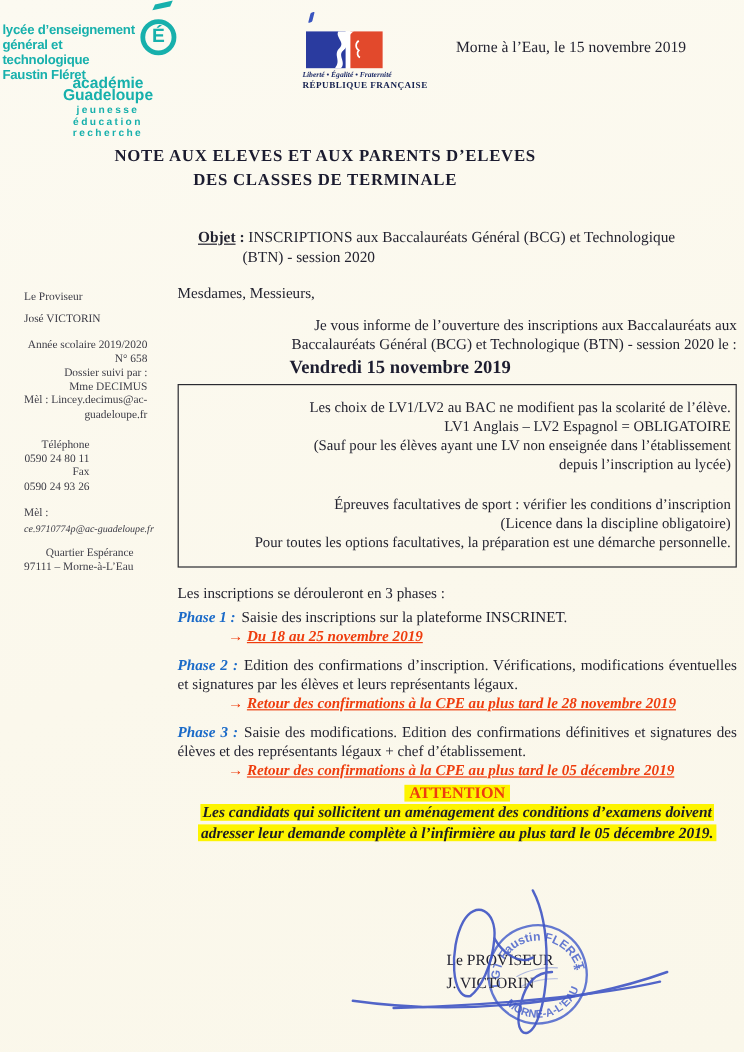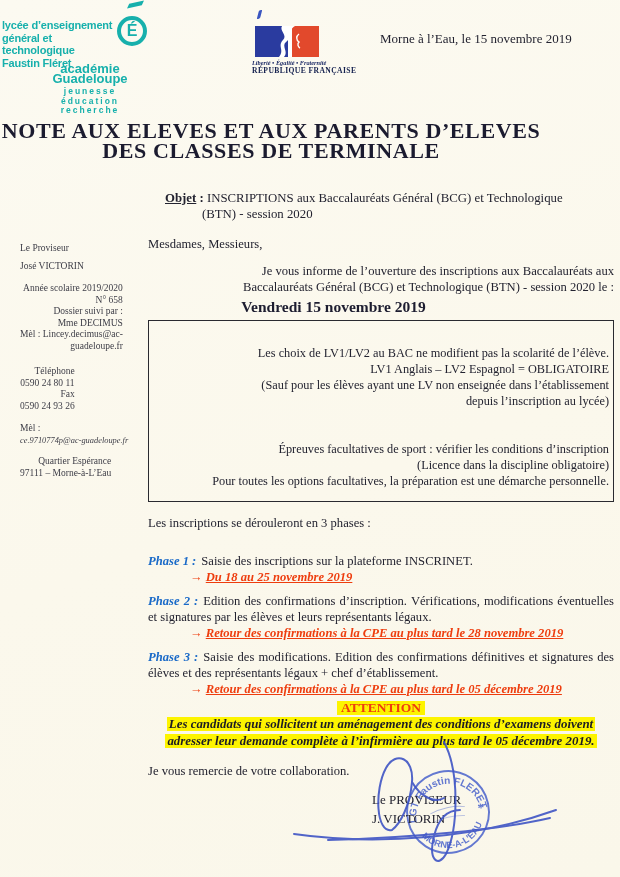--- a/index.html
+++ b/index.html
@@ -44,21 +44,21 @@
   .rf svg { display:block; margin:0 auto; }
   .rf-motto { font-size:6.3px; font-style:italic; font-weight:bold; color:#1d2b66; margin-top:2px; white-space:nowrap; }
   .rf-name  { font-size:7.6px; font-weight:bold; color:#14204e; letter-spacing:0.4px; white-space:nowrap; }
   .pen-mark { position:absolute; left:258px; top:10px; width:3px; height:9px; background:#3a55c0; transform:skewX(-30deg) rotate(-18deg); border-radius:1px; }
 
   .dateline { position:absolute; left:380px; top:31px; font-size:13px; color:#232330; }
 
   
   .title {
     position:absolute; top:121px; left:0; width:542px; text-align:center;
-    font-weight:bold; font-size:22px; line-height:19.5px; letter-spacing:0.6px;
+    font-weight:bold; font-size:14px; line-height:19.5px; letter-spacing:0.6px;
     color:#1b1b2f;
   }
 
   
   .objet { position:absolute; left:165px; top:191px; width:445px; font-size:12.8px; line-height:15.8px; }
   .objet .lbl { font-weight:bold; text-decoration:underline; }
   .objet .sep { font-weight:bold; }
   .objet .l2 { padding-left:37px; }
 
   
@@ -68,24 +68,24 @@
   .sb-info    { position:absolute; top:283px; left:0; }
   .sb-phone   { position:absolute; top:366px; left:0; }
   .sb-mel     { position:absolute; top:423px; left:0; }
   .sb-mel .val{ font-style:italic; font-size:8.4px; }
   .sb-addr    { position:absolute; top:456px; left:0; }
 
   
   .main { position:absolute; left:148px; top:236px; width:466px; font-size:12.6px; line-height:16px; }
   .intro { margin-top:11px; }
   .open-date { margin-top:2px; text-align:center; padding-right:95px; font-weight:bold; font-size:15.5px; line-height:19px; color:#1d1d30; }
-  .box { margin-top:4px; border:1.5px solid #2a2a30; padding:24px 4px 12px; text-align:center; font-size:12.3px; line-height:16px; }
-  .box .g2 { margin-top:32px; }
+  .box { margin-top:4px; border:1.5px solid #2a2a30; padding:10px 4px 12px; text-align:center; font-size:12.3px; line-height:16px; }
+  .box .g2 { margin-top:17px; }
   .phases-intro { margin-top:13px; }
-  .phase { margin-top:22px; text-align:justify; }
+  .phase { margin-top:4px; text-align:justify; }
   .phase.p2, .phase.p3 { margin-top:8px; }
   .phase .plabel { color:#1a6ac8; font-weight:bold; font-style:italic; margin-right:5px; }
   .deadline { margin-left:42px; color:#ee3d0e; font-weight:bold; font-style:italic; }
   .deadline .dl-text { text-decoration:underline; }
   .attention { margin-top:3px; text-align:center; }
   .attention .att-title { display:inline-block; background:#fdf400; color:#ee3d0e; font-weight:bold; font-size:13.5px; line-height:14px; padding:0 4px; }
   .attention .att-line { line-height:17px; }
   .attention .att-line span { background:#fdf400; font-weight:bold; font-style:italic; font-size:12.9px; color:#1c1c24; padding:0 2px; }
   .closing1 { margin-top:15px; }
   .closing2 { margin-top:13px; }
@@ -193,21 +193,20 @@
     <div class="deadline">
       <span class="dl-arrow">→ </span><span class="dl-text">Retour des confirmations à la CPE au plus tard le 05 décembre 2019</span>
     </div>
 
     <div class="attention">
       <div><span class="att-title">ATTENTION</span></div>
       <div class="att-line"><span>Les candidats qui sollicitent un aménagement des conditions d’examens doivent</span></div>
       <div class="att-line"><span>adresser leur demande complète à l’infirmière au plus tard le 05 décembre 2019.</span></div>
     </div>
 
-    <div class="closing2">Je vous remercie de votre collaboration.</div>
   </div>
 
   <div class="sig-block">
     <div>Le PROVISEUR</div>
     <div>J. VICTORIN</div>
   </div>
 
   <svg class="stamp" viewBox="0 0 100 100">
     <circle cx="50" cy="50" r="46.5" fill="none" stroke="#4a63cc" stroke-width="2.2"></circle>
     <defs>

